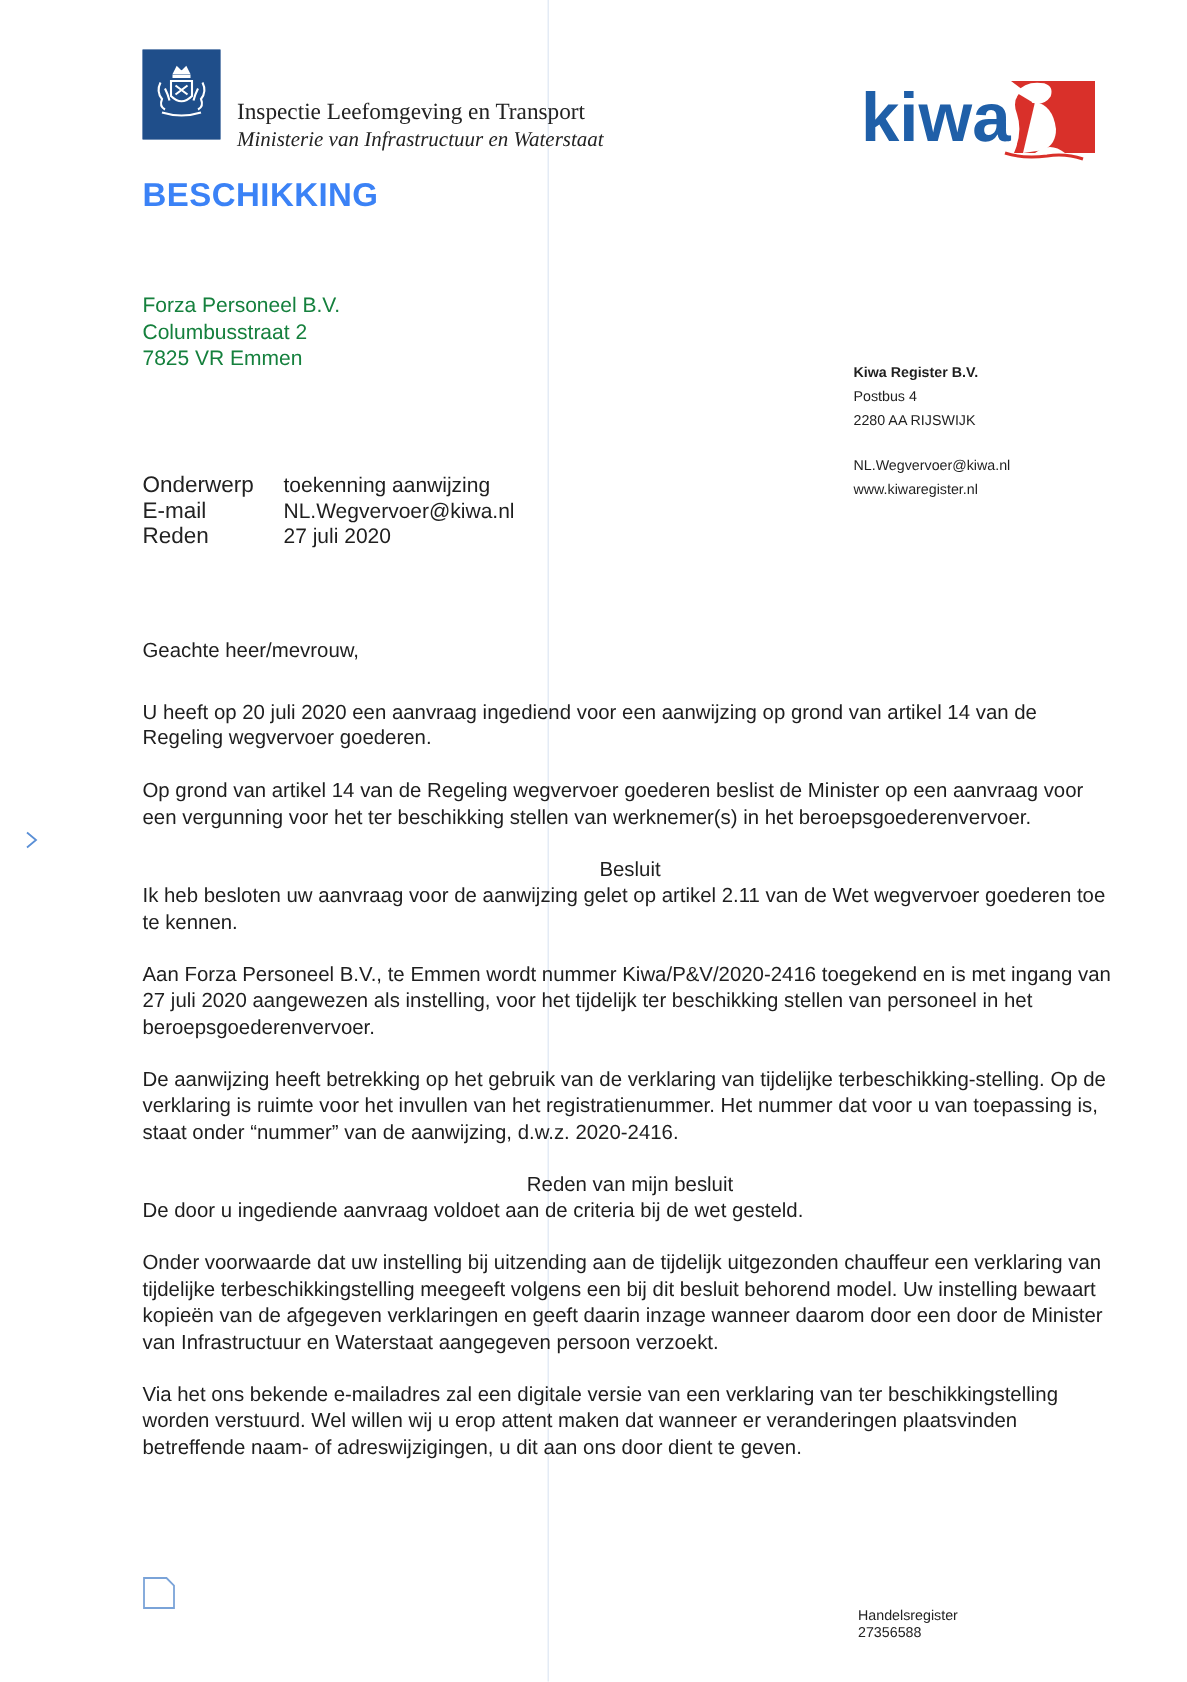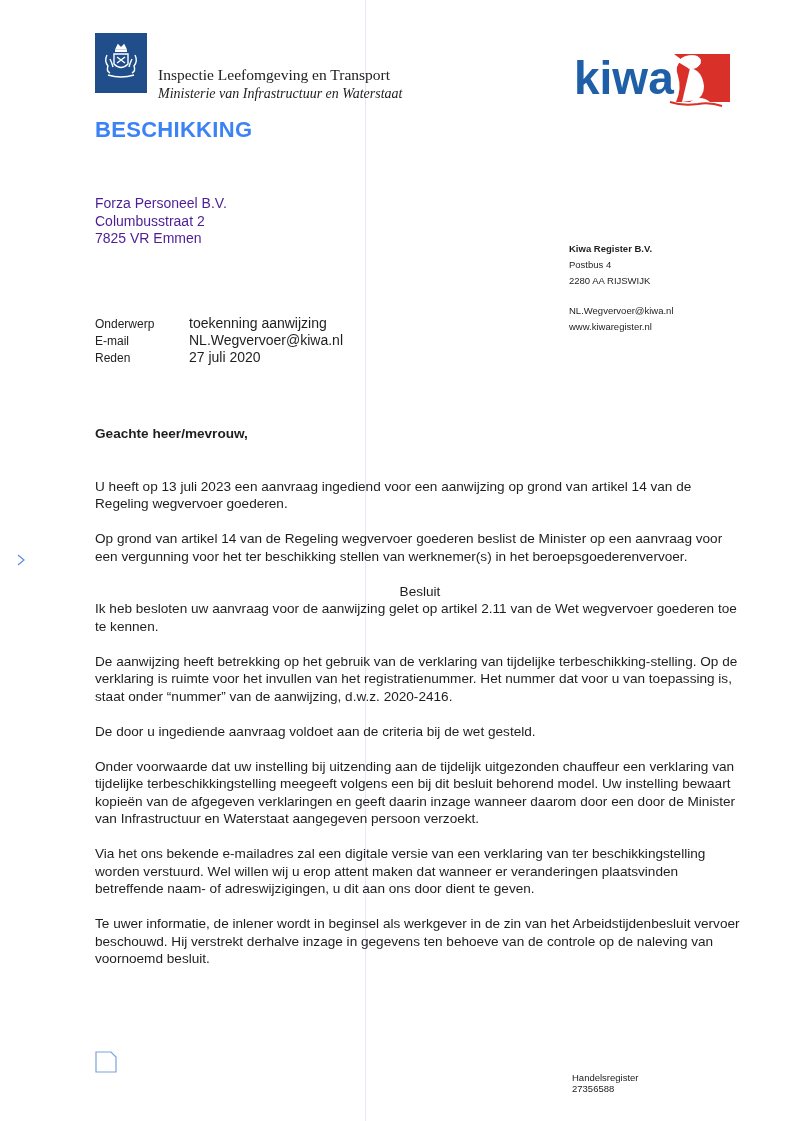--- a/index.html
+++ b/index.html
@@ -13,34 +13,34 @@
   .gov-logo { left: 95px; top: 33px; width: 52px; height: 60px; background: #1f4e8a; }
   .gov-logo svg { width: 52px; height: 60px; display: block; }
   .gov-name { left: 158px; top: 45px; font-family: Liberation Serif, serif; font-size: 15.5px; color: #222; line-height: 19px; margin-top: 20px; }
   .gov-name .ministry { font-style: italic; font-size: 14px; }
 
   .kiwa-logo { left: 572px; top: 48px; width: 162px; height: 60px; }
   .kiwa-logo svg { width: 162px; height: 60px; display: block; }
 
   .title { left: 95px; top: 117px; font-size: 22px; font-weight: bold; color: #3b82f6; letter-spacing: 0.3px; }
 
-  .recipient { left: 95px; top: 195px; font-size: 14px; line-height: 17.5px; color: #4c1d95; }
+  .recipient { left: 95px; top: 195px; font-size: 14px; line-height: 17.5px; color: #15803d; }
 
   .sender { left: 569px; top: 241px; font-size: 9.5px; line-height: 16px; color: #1e1e1e; }
   .sender .name { font-weight: bold; }
   .sender .gap { height: 14px; }
 
   .meta { left: 95px; top: 315px; }
   .meta-row { display: flex; height: 17px; align-items: baseline; }
-  .meta-label { width: 94px; font-size: 12px; color: #222; }
+  .meta-label { width: 94px; font-size: 15px; color: #222; }
   .meta-value { font-size: 14px; color: #1e1e1e; }
 
   .body { left: 95px; top: 425px; width: 650px; font-size: 13.6px; line-height: 17.5px; color: #1e1e1e; }
   .body p { margin: 0; }
-  .body .salutation { margin-bottom: 35px; font-weight: bold; }
+  .body .salutation { margin-bottom: 23px; }
   .body .para { margin-bottom: 17.5px; }
   .body h3 { margin: 0; font-size: 13.6px; font-weight: normal; line-height: 17.5px; text-align: center; }
 
   .footer-reg { left: 572px; top: 1072px; font-size: 9.5px; line-height: 11px; color: #222; }
 
   .corner-box { left: 95px; top: 1051px; width: 22px; height: 22px; }
   .side-arrow { left: 14px; top: 553px; width: 14px; height: 14px; }
 </style>
 </head>
 <body>
@@ -103,29 +103,30 @@
     <span class="meta-value">NL.Wegvervoer@kiwa.nl</span>
   </div>
   <div class="meta-row">
     <span class="meta-label">Reden</span>
     <span class="meta-value">27 juli 2020</span>
   </div>
 </div>
 
 <div class="abs body">
   <p class="salutation">Geachte heer/mevrouw,</p>
-  <p class="para">U heeft op 13 juli 2023 een aanvraag ingediend voor een aanwijzing op grond van artikel 14 van de Regeling wegvervoer goederen.</p>
+  <p class="para">U heeft op 20 juli 2020 een aanvraag ingediend voor een aanwijzing op grond van artikel 14 van de Regeling wegvervoer goederen.</p>
   <p class="para">Op grond van artikel 14 van de Regeling wegvervoer goederen beslist de Minister op een aanvraag voor een vergunning voor het ter beschikking stellen van werknemer(s) in het beroepsgoederenvervoer.</p>
   <h3>Besluit</h3>
   <p class="para">Ik heb besloten uw aanvraag voor de aanwijzing gelet op artikel 2.11 van de Wet wegvervoer goederen toe te kennen.</p>
+  <p class="para">Aan Forza Personeel B.V., te Emmen wordt nummer Kiwa/P&amp;V/2020-2416 toegekend en is met ingang van 27 juli 2020 aangewezen als instelling, voor het tijdelijk ter beschikking stellen van personeel in het beroepsgoederenvervoer.</p>
   <p class="para">De aanwijzing heeft betrekking op het gebruik van de verklaring van tijdelijke terbeschikking-stelling. Op de verklaring is ruimte voor het invullen van het registratienummer. Het nummer dat voor u van toepassing is, staat onder “nummer” van de aanwijzing, d.w.z. 2020-2416.</p>
+  <h3>Reden van mijn besluit</h3>
   <p class="para">De door u ingediende aanvraag voldoet aan de criteria bij de wet gesteld.</p>
   <p class="para">Onder voorwaarde dat uw instelling bij uitzending aan de tijdelijk uitgezonden chauffeur een verklaring van tijdelijke terbeschikkingstelling meegeeft volgens een bij dit besluit behorend model. Uw instelling bewaart kopieën van de afgegeven verklaringen en geeft daarin inzage wanneer daarom door een door de Minister van Infrastructuur en Waterstaat aangegeven persoon verzoekt.</p>
   <p class="para">Via het ons bekende e-mailadres zal een digitale versie van een verklaring van ter beschikkingstelling worden verstuurd. Wel willen wij u erop attent maken dat wanneer er veranderingen plaatsvinden betreffende naam- of adreswijzigingen, u dit aan ons door dient te geven.</p>
-  <p class="para">Te uwer informatie, de inlener wordt in beginsel als werkgever in de zin van het Arbeidstijdenbesluit vervoer beschouwd. Hij verstrekt derhalve inzage in gegevens ten behoeve van de controle op de naleving van voornoemd besluit.</p>
 </div>
 
 <div class="abs side-arrow">
   <svg viewBox="0 0 14 14" width="14" height="14">
     <path d="M4 2 L10 7 L4 12" fill="none" stroke="#5a8fd6" stroke-width="1.2"></path>
   </svg>
 </div>
 
 <div class="abs corner-box">
   <svg viewBox="0 0 22 22" width="22" height="22">

